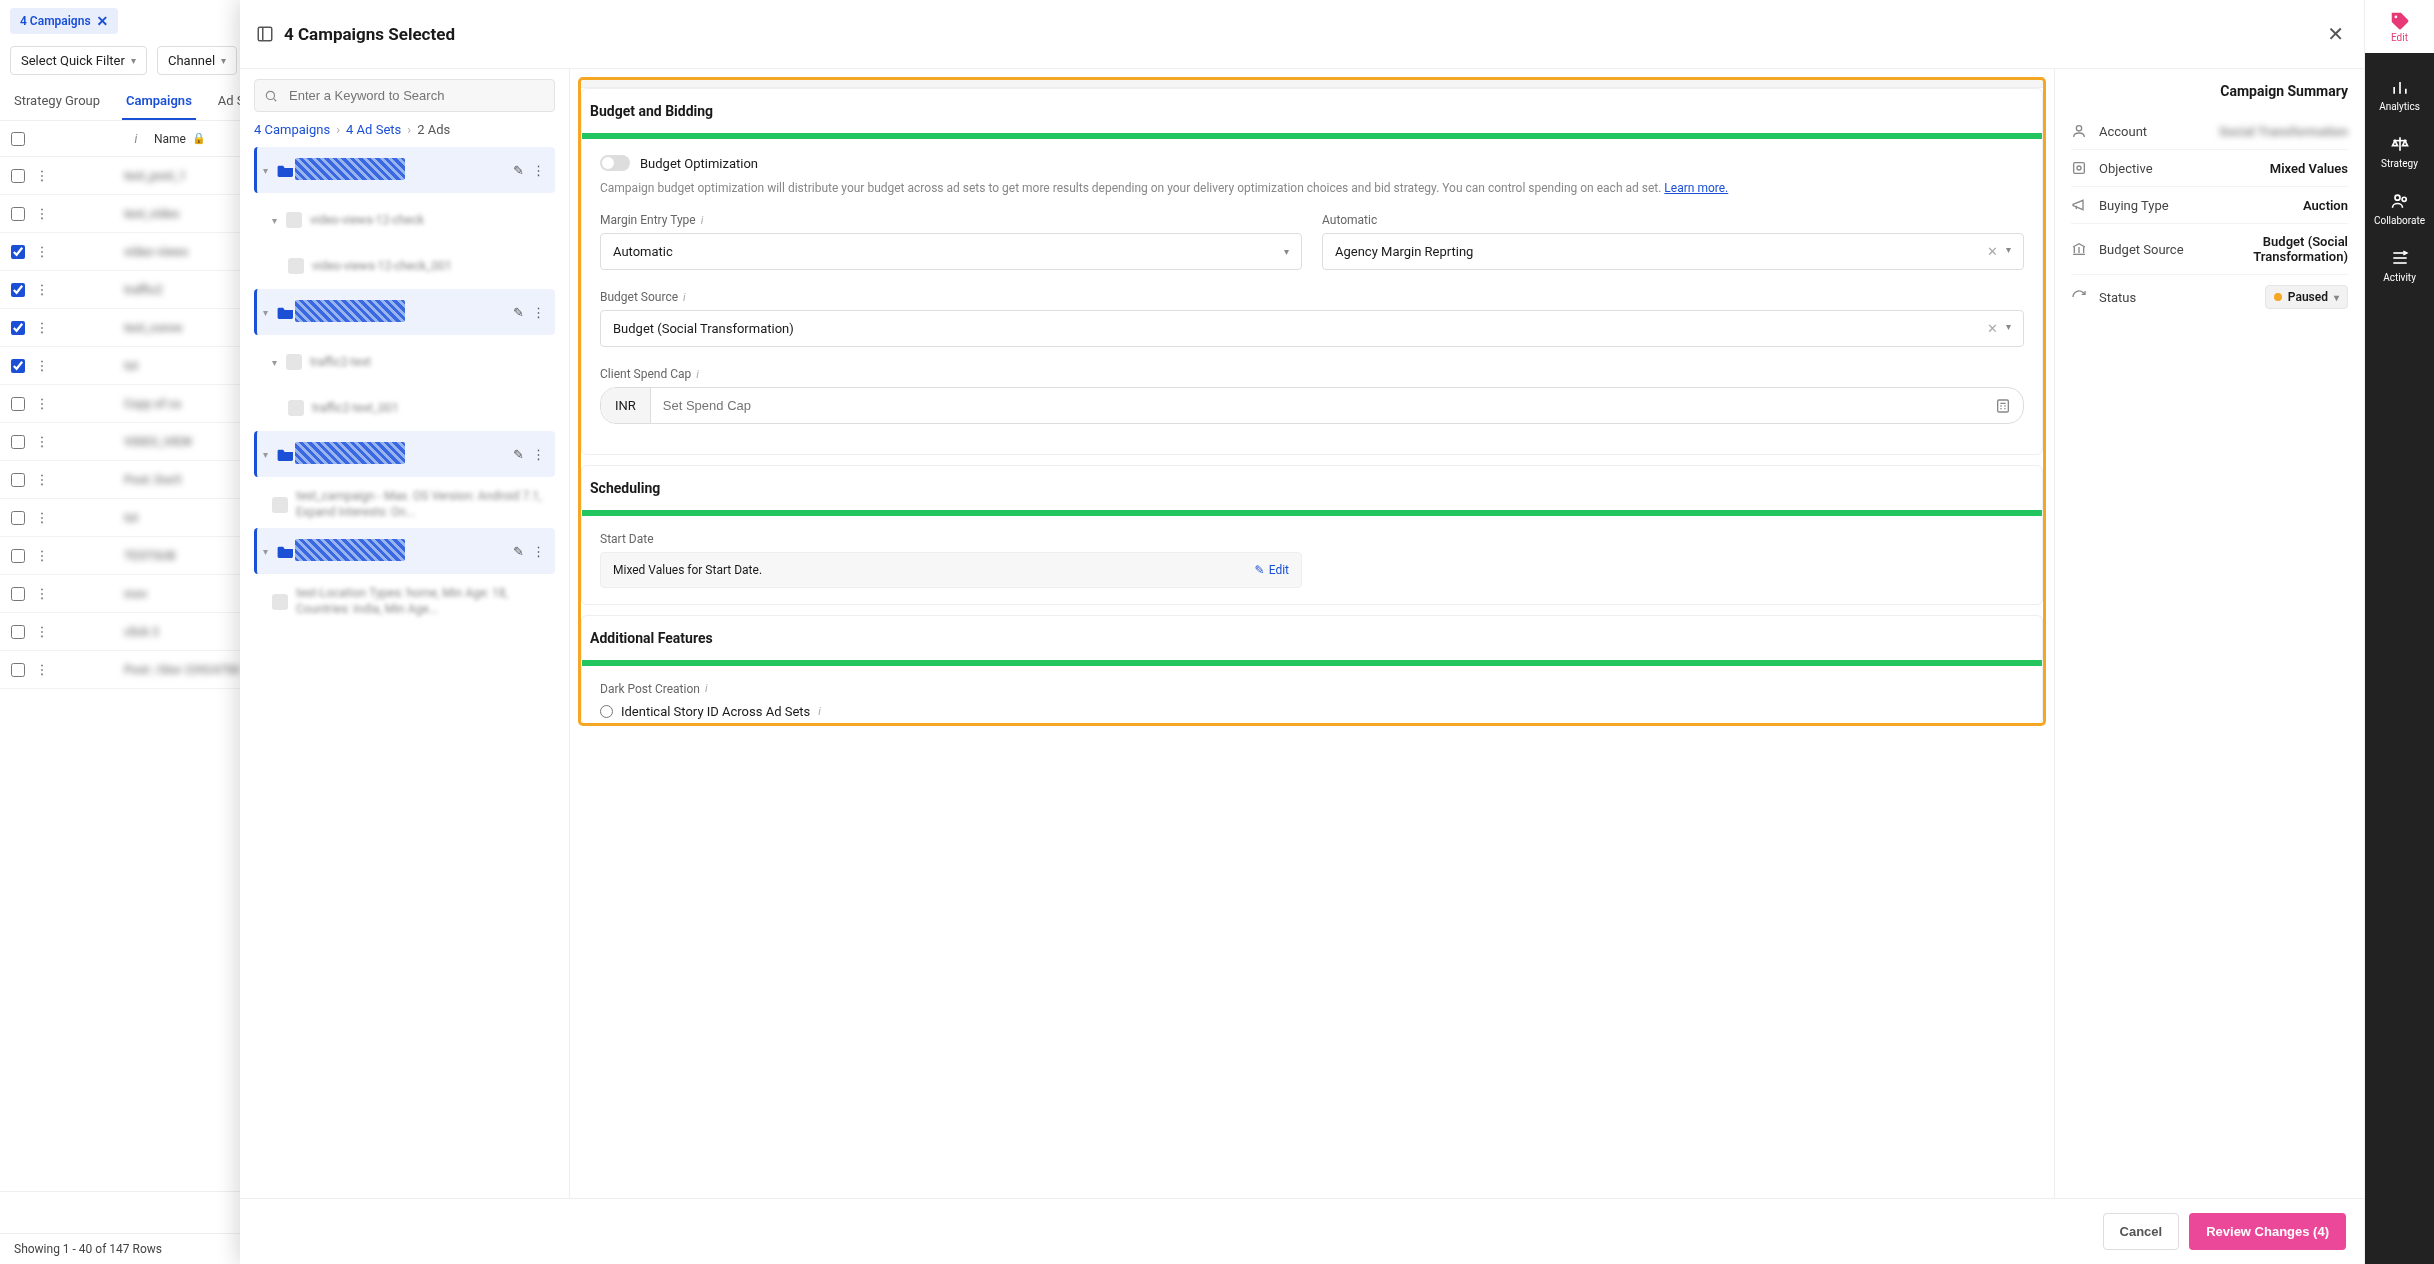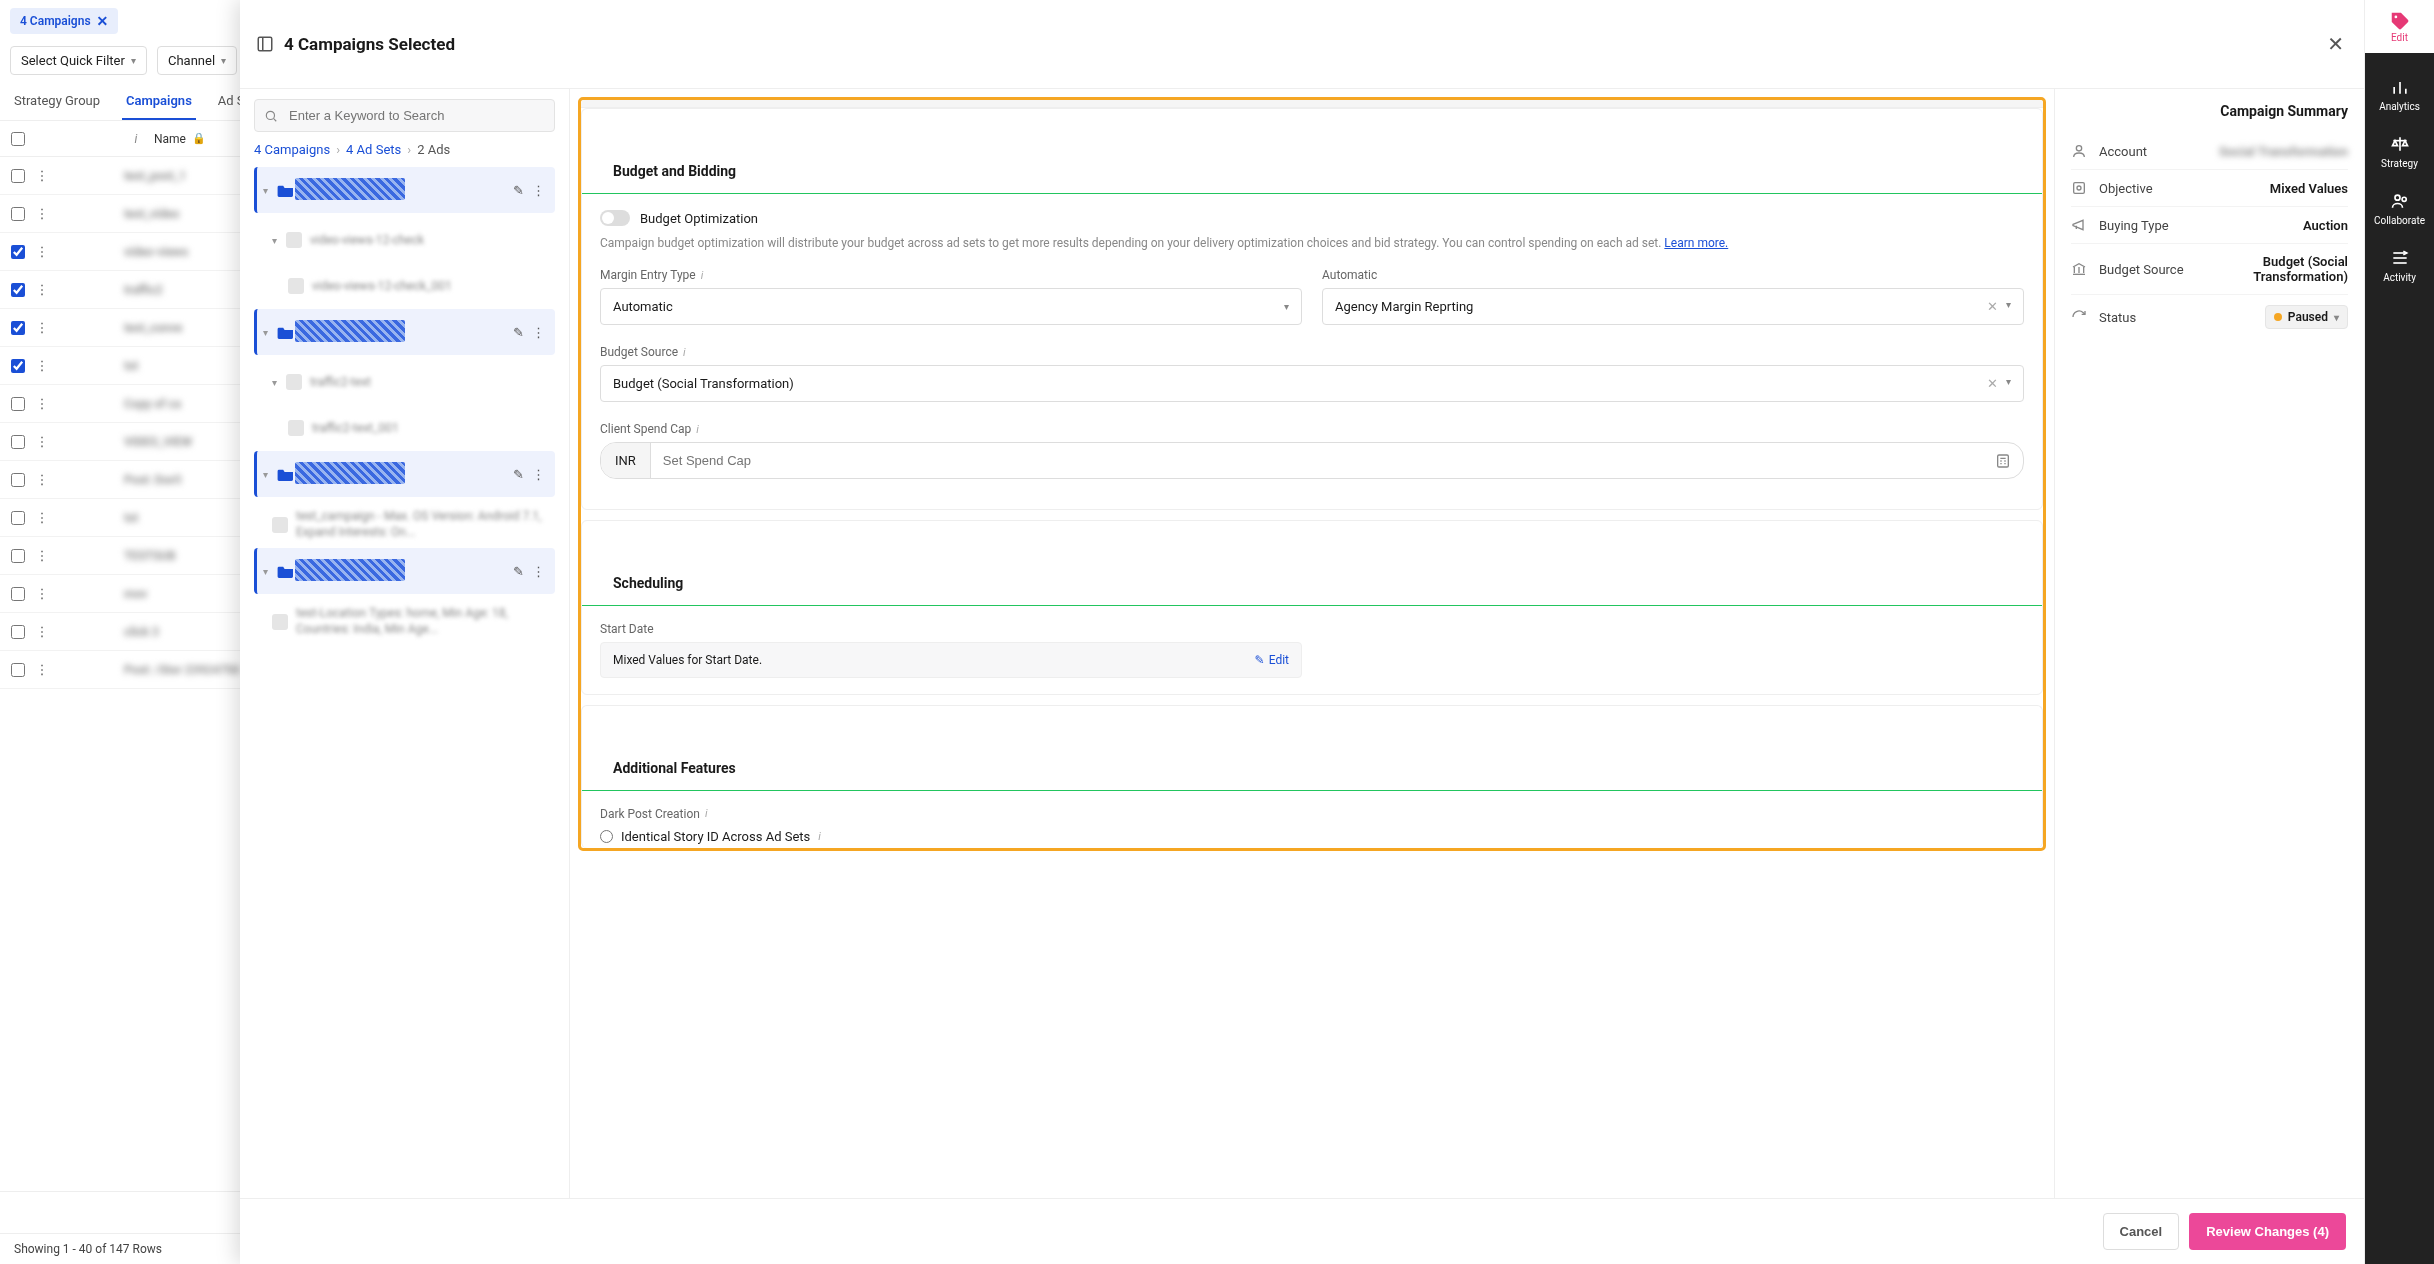--- a/index.html
+++ b/index.html
@@ -35,21 +35,21 @@
   input[type=checkbox] { width: 14px; height: 14px; }
   input[type=checkbox].checked { accent-color: #1a4fd6; }
 
   .table-footer { border-top: 1px solid #eee; padding: 6px 10px; display:flex; flex-direction:column; align-items:center; }
   .tf-count { font-weight: 700; font-size: 14px; }
   .tf-label { font-size: 11px; color: #666; }
   .rows-info { padding: 8px 14px; border-top: 1px solid #eee; font-size: 12px; color: #444; }
 
   
   .panel-backdrop { position: absolute; top: 0; right: 0; bottom: 0; left: 240px; background: #fff; display: flex; flex-direction: column; box-shadow: -4px 0 20px rgba(0,0,0,0.15); }
-  .panel-header { display: flex; align-items: center; gap: 10px; padding: 28px 16px; border-bottom: 1px solid #eee; }
+  .panel-header { display: flex; align-items: center; gap: 10px; padding: 18px 16px; border-bottom: 1px solid #eee; }
   .panel-header h2 { font-size: 17px; font-weight: 700; }
   .panel-header .spacer { flex: 1; }
   .panel-header .close { font-size: 20px; color: #555; cursor: pointer; padding: 4px; }
 
   .panel-body { flex: 1; display: flex; overflow: hidden; }
 
   
   .tree-col { width: 330px; border-right: 1px solid #eee; display: flex; flex-direction: column; padding: 10px 14px 0; overflow-y:auto; }
   .search-wrap { position: relative; margin-bottom: 10px; }
   .search-wrap input { width: 100%; padding: 8px 10px 8px 34px; border: 1px solid #e3e3e3; border-radius: 4px; background: #f7f7f8; font-size: 13px; }
@@ -67,21 +67,21 @@
   .tree-row .edit, .tree-row .more { color: #555; padding: 4px; cursor: pointer; font-size: 13px; }
   .tree-row.l2 { padding-left: 18px; }
   .tree-row.l3 { padding-left: 34px; }
   .folder-svg { width:18px; height:14px; }
   .adset-ico, .ad-ico { width: 16px; height: 16px; background: #e5e5e5; border-radius: 3px; margin-right:8px; display:inline-block; }
 
   
   .editor-col { flex: 1; overflow-y: auto; padding: 8px; position: relative; }
   .highlight-frame { border: 3px solid #f5a623; border-radius: 5px; }
   .card { background: #fff; border: 1px solid #eee; border-radius: 6px; margin-bottom: 10px; }
-  .card-head { padding: 14px 31px; font-weight: 700; font-size: 14px; border-bottom: 1px solid #22c55e; margin-top: 40px; }
+  .card-head { padding: 14px 8px; font-weight: 700; font-size: 14px; border-bottom: 6px solid #22c55e; }
   .card-body { padding: 16px 18px; }
   .toggle-row { display:flex; align-items:center; gap:10px; margin-bottom: 8px; }
   .toggle { width: 30px; height: 16px; background: #ddd; border-radius: 10px; position: relative; }
   .toggle::after { content:""; position:absolute; width:12px; height:12px; background:#fff; border-radius:50%; top:2px; left:2px; }
   .desc { font-size: 12px; color: #888; line-height: 1.5; margin-bottom: 16px; }
   .desc a { color: #1a4fd6; }
   .form-grid { display: grid; grid-template-columns: 1fr 1fr; gap: 20px; margin-bottom: 14px;}
   .form-field label { font-size: 12px; color: #666; display:flex; align-items:center; gap:5px; margin-bottom: 6px; }
   .info-i { font-style: italic; color: #aaa; font-size: 11px; }
   .select { display:flex; align-items:center; justify-content:space-between; border:1px solid #ddd; border-radius:4px; padding: 10px 12px; font-size:13px; background:#fff; cursor:pointer; }

